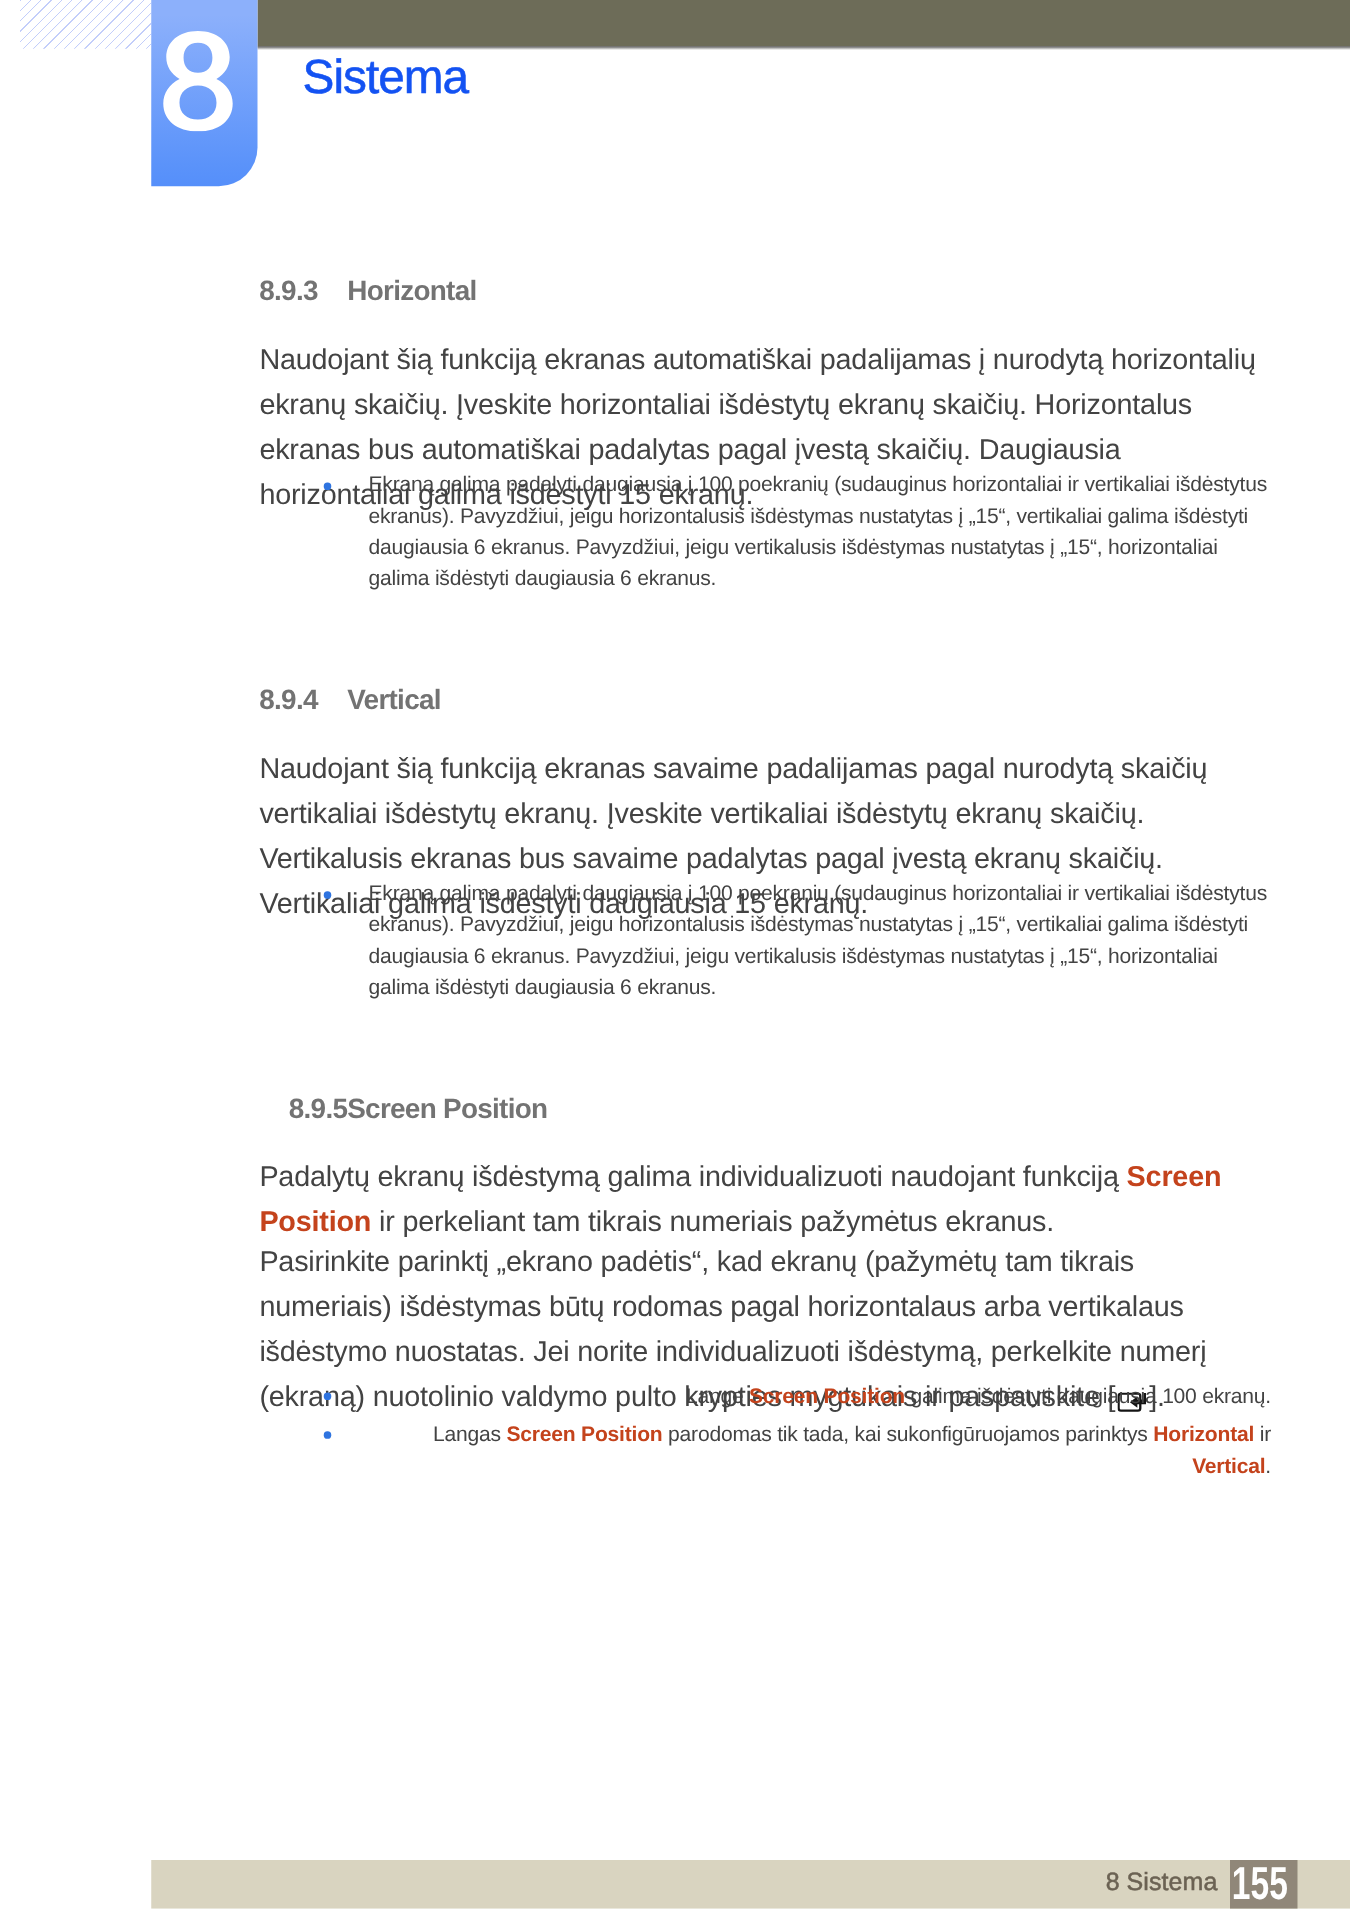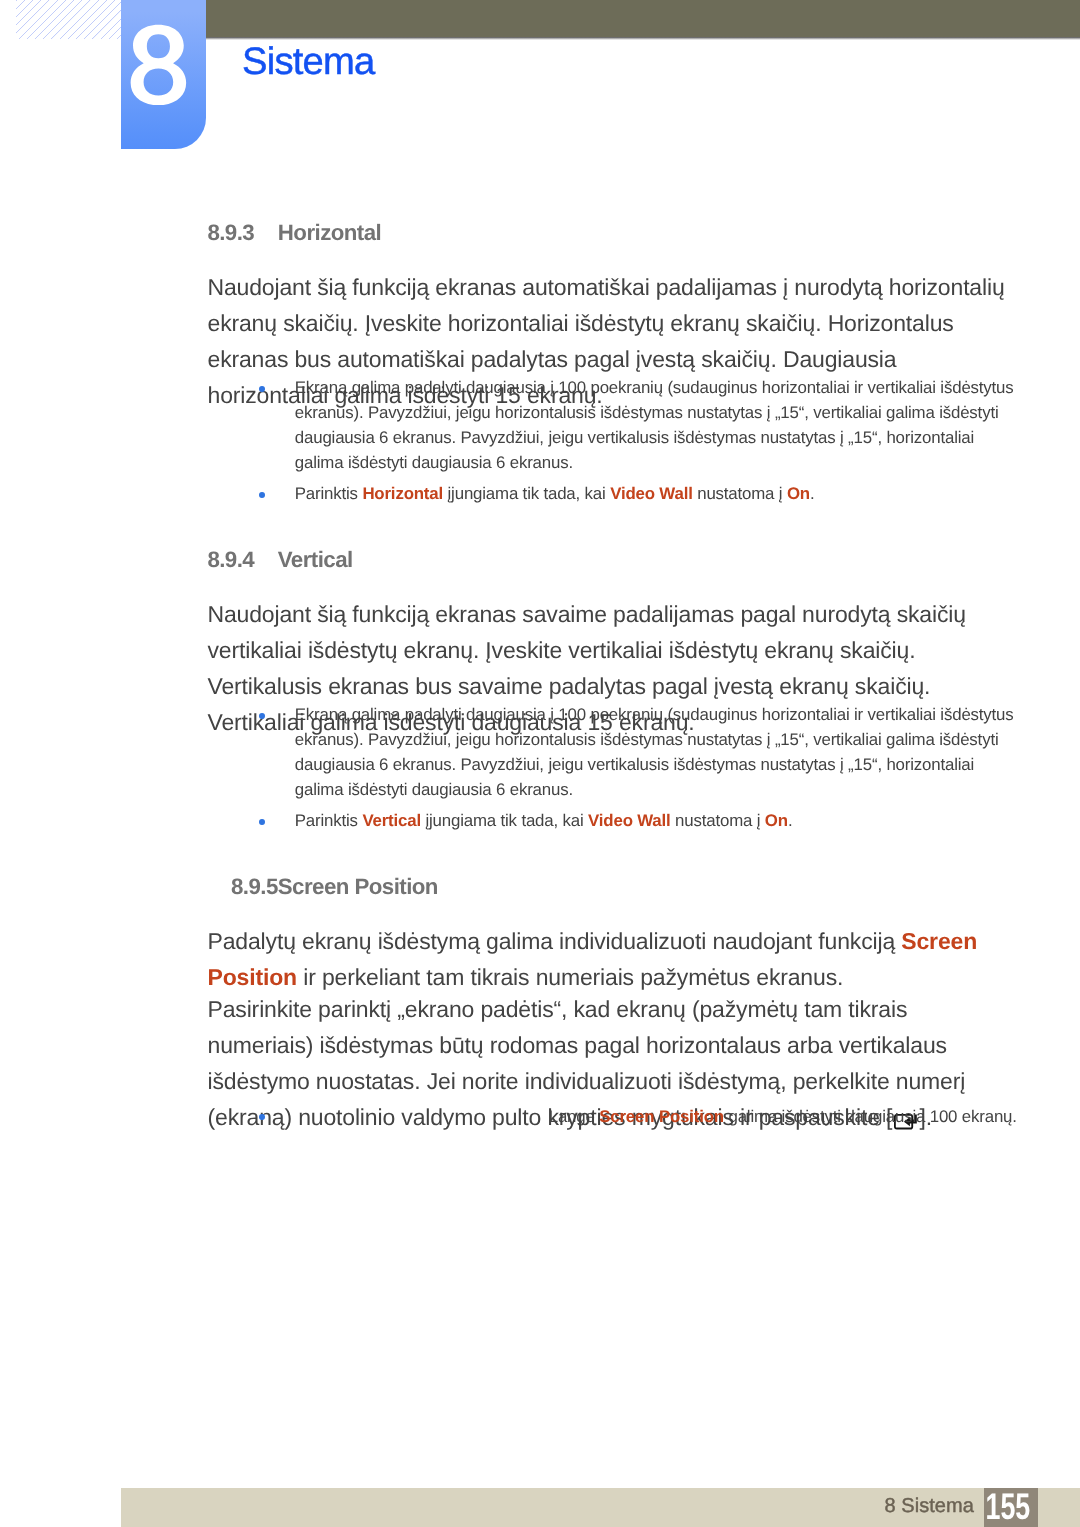--- a/index.html
+++ b/index.html
@@ -155,42 +155,41 @@
   <div class="chapter-title">Sistema</div>
 
   <div class="content">
 
     <h2 class="sec" style="left:191.4px;top:222.0px;">
       <span class="num">8.9.3</span><span>Horizontal</span>
     </h2>
     <p class="body" style="top:269.1px;">Naudojant šią funkciją ekranas automatiškai padalijamas į nurodytą horizontalių ekranų skaičių. Įveskite horizontaliai išdėstytų ekranų skaičių. Horizontalus ekranas bus automatiškai padalytas pagal įvestą skaičių. Daugiausia horizontaliai galima išdėstyti 15 ekranų.</p>
     <ul class="bullets" style="top:375.3px;">
       <li><span class="dot"></span><span>Ekraną galima padalyti daugiausia į 100 poekranių (sudauginus horizontaliai ir vertikaliai išdėstytus ekranus). Pavyzdžiui, jeigu horizontalusis išdėstymas nustatytas į „15“, vertikaliai galima išdėstyti daugiausia 6 ekranus. Pavyzdžiui, jeigu vertikalusis išdėstymas nustatytas į „15“, horizontaliai galima išdėstyti daugiausia 6 ekranus.</span></li>
-      <li><span class="dot"></span><span>Parinktis </span><span class="hl">Horizontal</span><span> įjungiama tik tada, kai </span><span class="hl">Video Wall</span><span> nustatoma į </span><span class="hl">On</span><span>.</span></li>
     </ul>
 
     <h2 class="sec" style="left:191.4px;top:549.0px;">
       <span class="num">8.9.4</span><span>Vertical</span>
     </h2>
     <p class="body" style="top:596.1px;">Naudojant šią funkciją ekranas savaime padalijamas pagal nurodytą skaičių vertikaliai išdėstytų ekranų. Įveskite vertikaliai išdėstytų ekranų skaičių. Vertikalusis ekranas bus savaime padalytas pagal įvestą ekranų skaičių. Vertikaliai galima išdėstyti daugiausia 15 ekranų.</p>
     <ul class="bullets" style="top:702.3px;">
       <li><span class="dot"></span><span>Ekraną galima padalyti daugiausia į 100 poekranių (sudauginus horizontaliai ir vertikaliai išdėstytus ekranus). Pavyzdžiui, jeigu horizontalusis išdėstymas nustatytas į „15“, vertikaliai galima išdėstyti daugiausia 6 ekranus. Pavyzdžiui, jeigu vertikalusis išdėstymas nustatytas į „15“, horizontaliai galima išdėstyti daugiausia 6 ekranus.</span></li>
-      <li><span class="dot"></span><span>Parinktis </span><span class="hl">Vertical</span><span> įjungiama tik tada, kai </span><span class="hl">Video Wall</span><span> nustatoma į </span><span class="hl">On</span><span>.</span></li>
     </ul>
 
     <h2 class="sec" style="left:191.4px;top:876.0px;text-align:right;">
       <span class="num">8.9.5</span><span>Screen Position</span>
     </h2>
     <p class="body" style="top:923.3px;"><span>Padalytų ekranų išdėstymą galima individualizuoti naudojant funkciją </span><span class="hl">Screen Position</span><span> ir perkeliant tam tikrais numeriais pažymėtus ekranus.</span></p>
     <p class="body" style="top:991.4px;"><span>Pasirinkite parinktį „ekrano padėtis“, kad ekranų (pažymėtų tam tikrais numeriais) išdėstymas būtų rodomas pagal horizontalaus arba vertikalaus išdėstymo nuostatas. Jei norite individualizuoti išdėstymą, perkelkite numerį (ekraną) nuotolinio valdymo pulto krypties mygtukais ir paspauskite [</span><span class="enterkey"><svg width="23" height="16.6" viewBox="0 0 23 16.6">
             <rect x="0.88" y="0.88" width="17.35" height="13.65" rx="1.9" ry="1.9" fill="none" stroke="#141414" stroke-width="1.85"></rect>
             <path d="M22.8 0.4 L22.8 9.4 L15.9 9.4 L15.9 12.3 L9.9 7.8 L15.9 3.0 L15.9 5.6 L20.8 5.6 L20.8 0.4 Z" fill="#141414"></path>
           </svg></span><span>].</span></p>
     <ul class="bullets" style="top:1103.8px;text-align:right;">
       <li><span class="dot"></span><span>Lange </span><span class="hl">Screen Position</span><span> galima išdėstyti daugiausia 100 ekranų.</span></li>
+      <li><span class="dot"></span><span>Langas </span><span class="hl">Screen Position</span><span> parodomas tik tada, kai sukonfigūruojamos parinktys </span><span class="hl">Horizontal</span><span> ir </span><span class="hl">Vertical</span><span>.</span></li>
     </ul>
 
   </div>
 
   <div class="footer-bar"></div>
   <div class="footer-label">8 Sistema</div>
   <div class="footer-pagebox"></div>
   <div class="footer-pagenum">155</div>
 
 </div>

